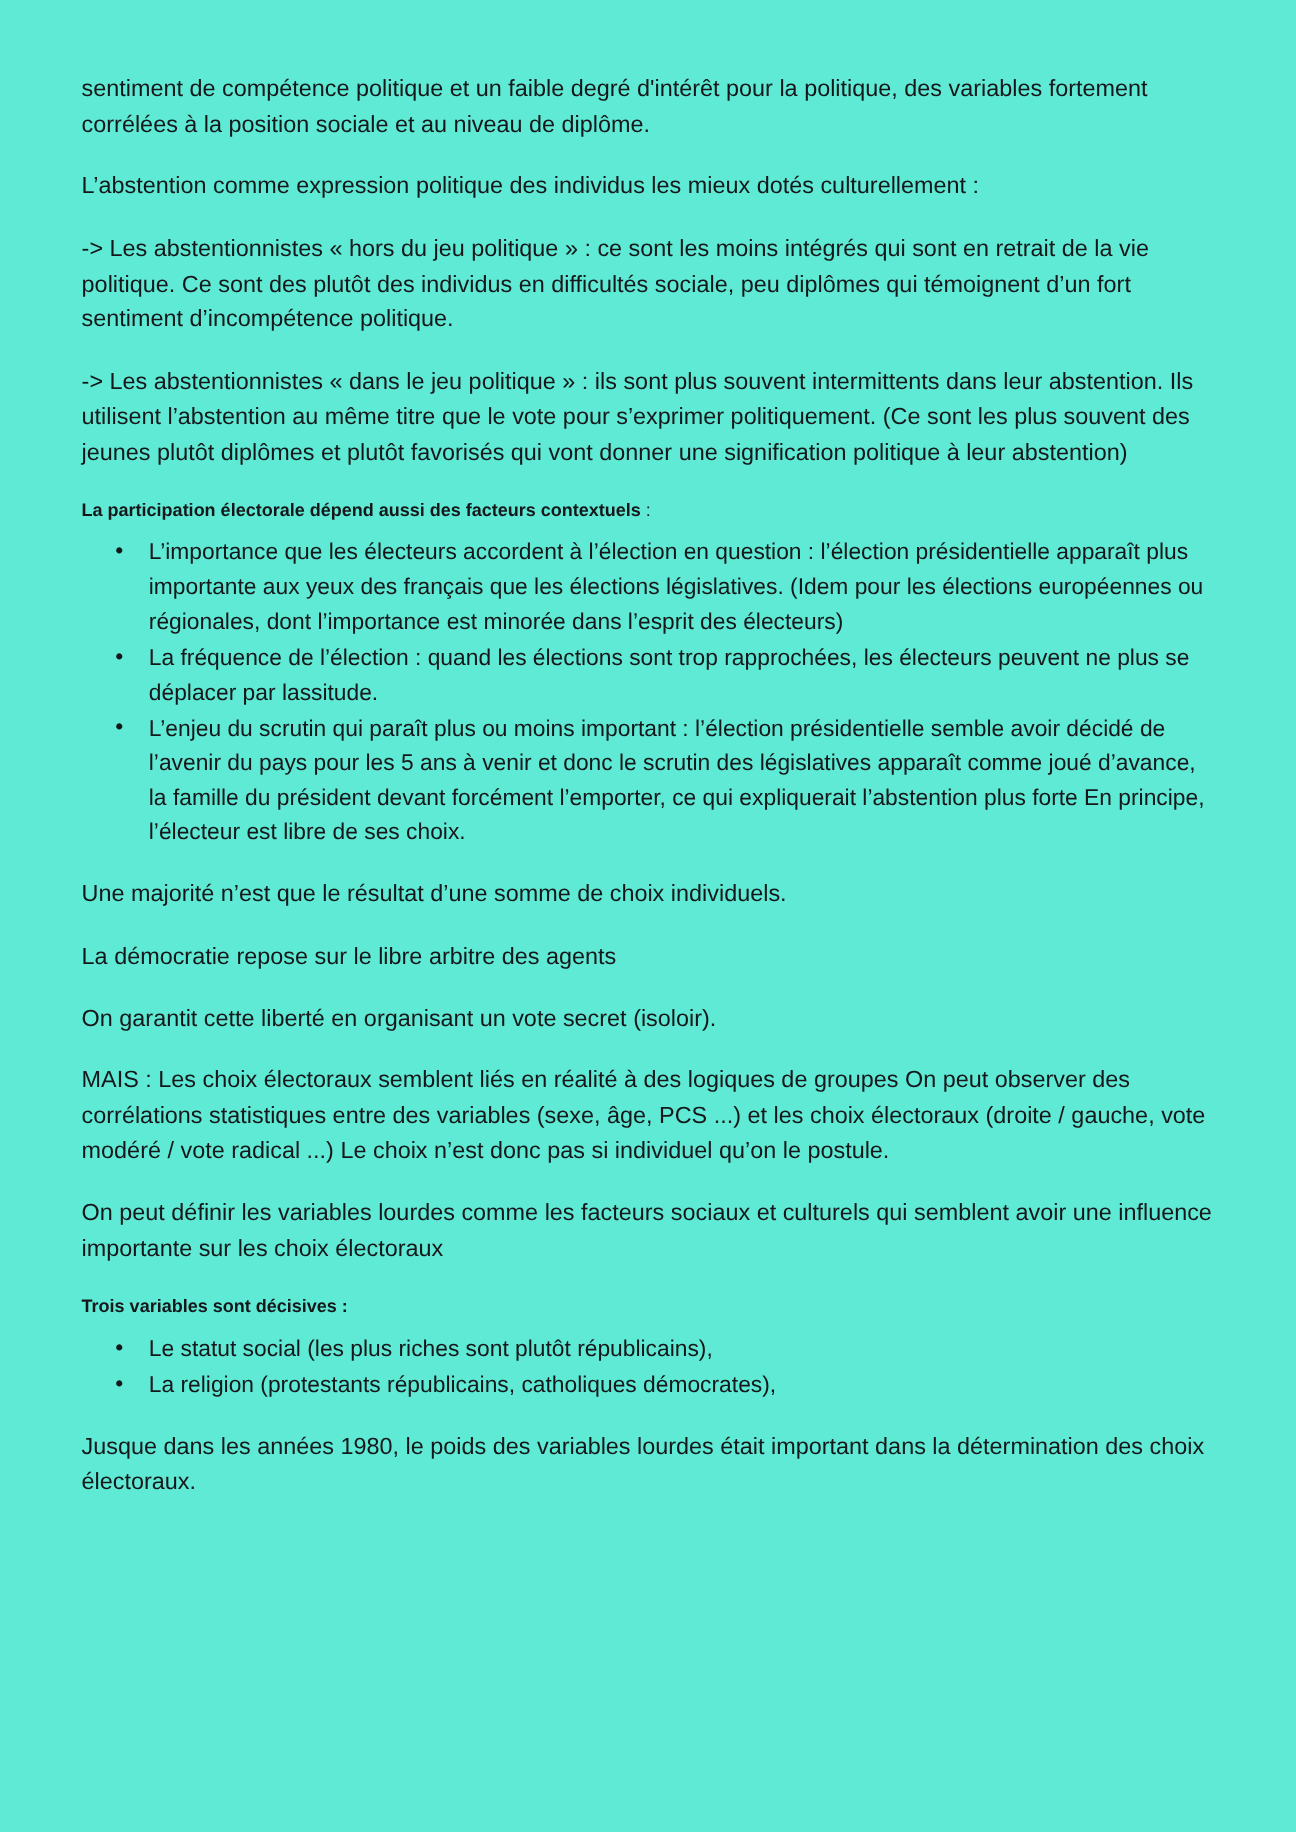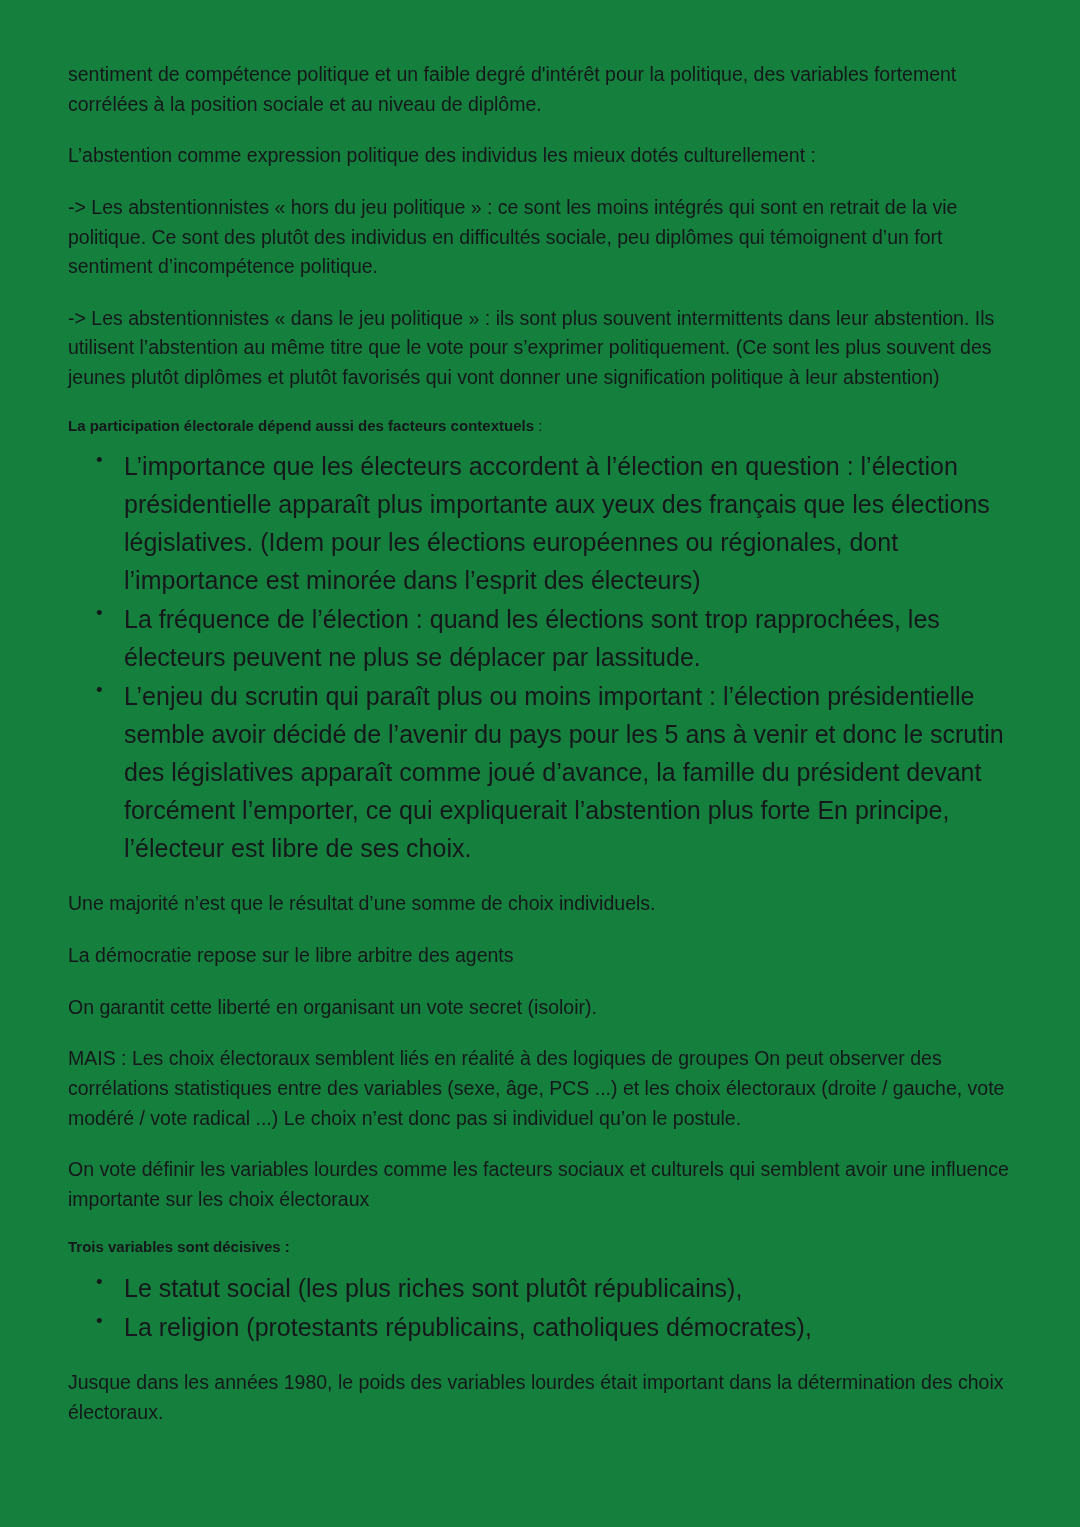--- a/index.html
+++ b/index.html
@@ -11,39 +11,39 @@
     width: 1080px;
     min-height: 1527px;
     font-family: "Liberation Sans", sans-serif;
     color: #111111;
   }
   .page {
     width: 1080px;
     min-height: 1527px;
     box-sizing: border-box;
     padding: 60px 68px 40px 68px;
-    background: #15803d;
+    background: #5eead4;
   }
   p {
     margin: 0 0 22px 0;
     font-size: 19.5px;
     line-height: 1.52;
     color: #15171a;
   }
   b, .b {
     font-weight: normal;
   }
   ul {
     margin: 4px 0 22px 0;
     padding-left: 56px;
     list-style: none;
   }
   ul li {
     position: relative;
-    font-size: 25px;
+    font-size: 19px;
     line-height: 1.52;
     color: #15171a;
     margin-bottom: 1px;
   }
   ul li::before {
     content: "\2022";
     position: absolute;
     left: -28px;
     top: -1px;
     font-size: 19px;
@@ -101,21 +101,21 @@
 
   <p>
     <span>On garantit cette liberté en organisant </span><b>un vote secret</b><span> (isoloir).</span>
   </p>
 
   <p>
     <span>MAIS : Les choix électoraux semblent liés en réalité à des logiques de </span><b>groupes</b><span> On peut observer des </span><b>corrélations</b><span> statistiques entre des variables (sexe, âge, PCS ...) et les choix électoraux (droite / gauche, vote modéré / vote radical ...) Le choix n’est donc pas si individuel qu’on le postule.</span>
   </p>
 
   <p>
-    <span>On vote définir les variables lourdes comme </span><b>les facteurs sociaux et culturels qui semblent avoir une influence importante sur les choix électoraux</b>
+    <span>On peut définir les variables lourdes comme </span><b>les facteurs sociaux et culturels qui semblent avoir une influence importante sur les choix électoraux</b>
   </p>
 
   <div class="heading">
     <span>Trois variables sont décisives :</span>
   </div>
 
   <ul>
     <li><b>Le statut social</b><span> (les plus riches sont plutôt républicains),</span></li>
     <li><b>La religion</b><span> (protestants républicains, catholiques démocrates),</span></li>
   </ul>

